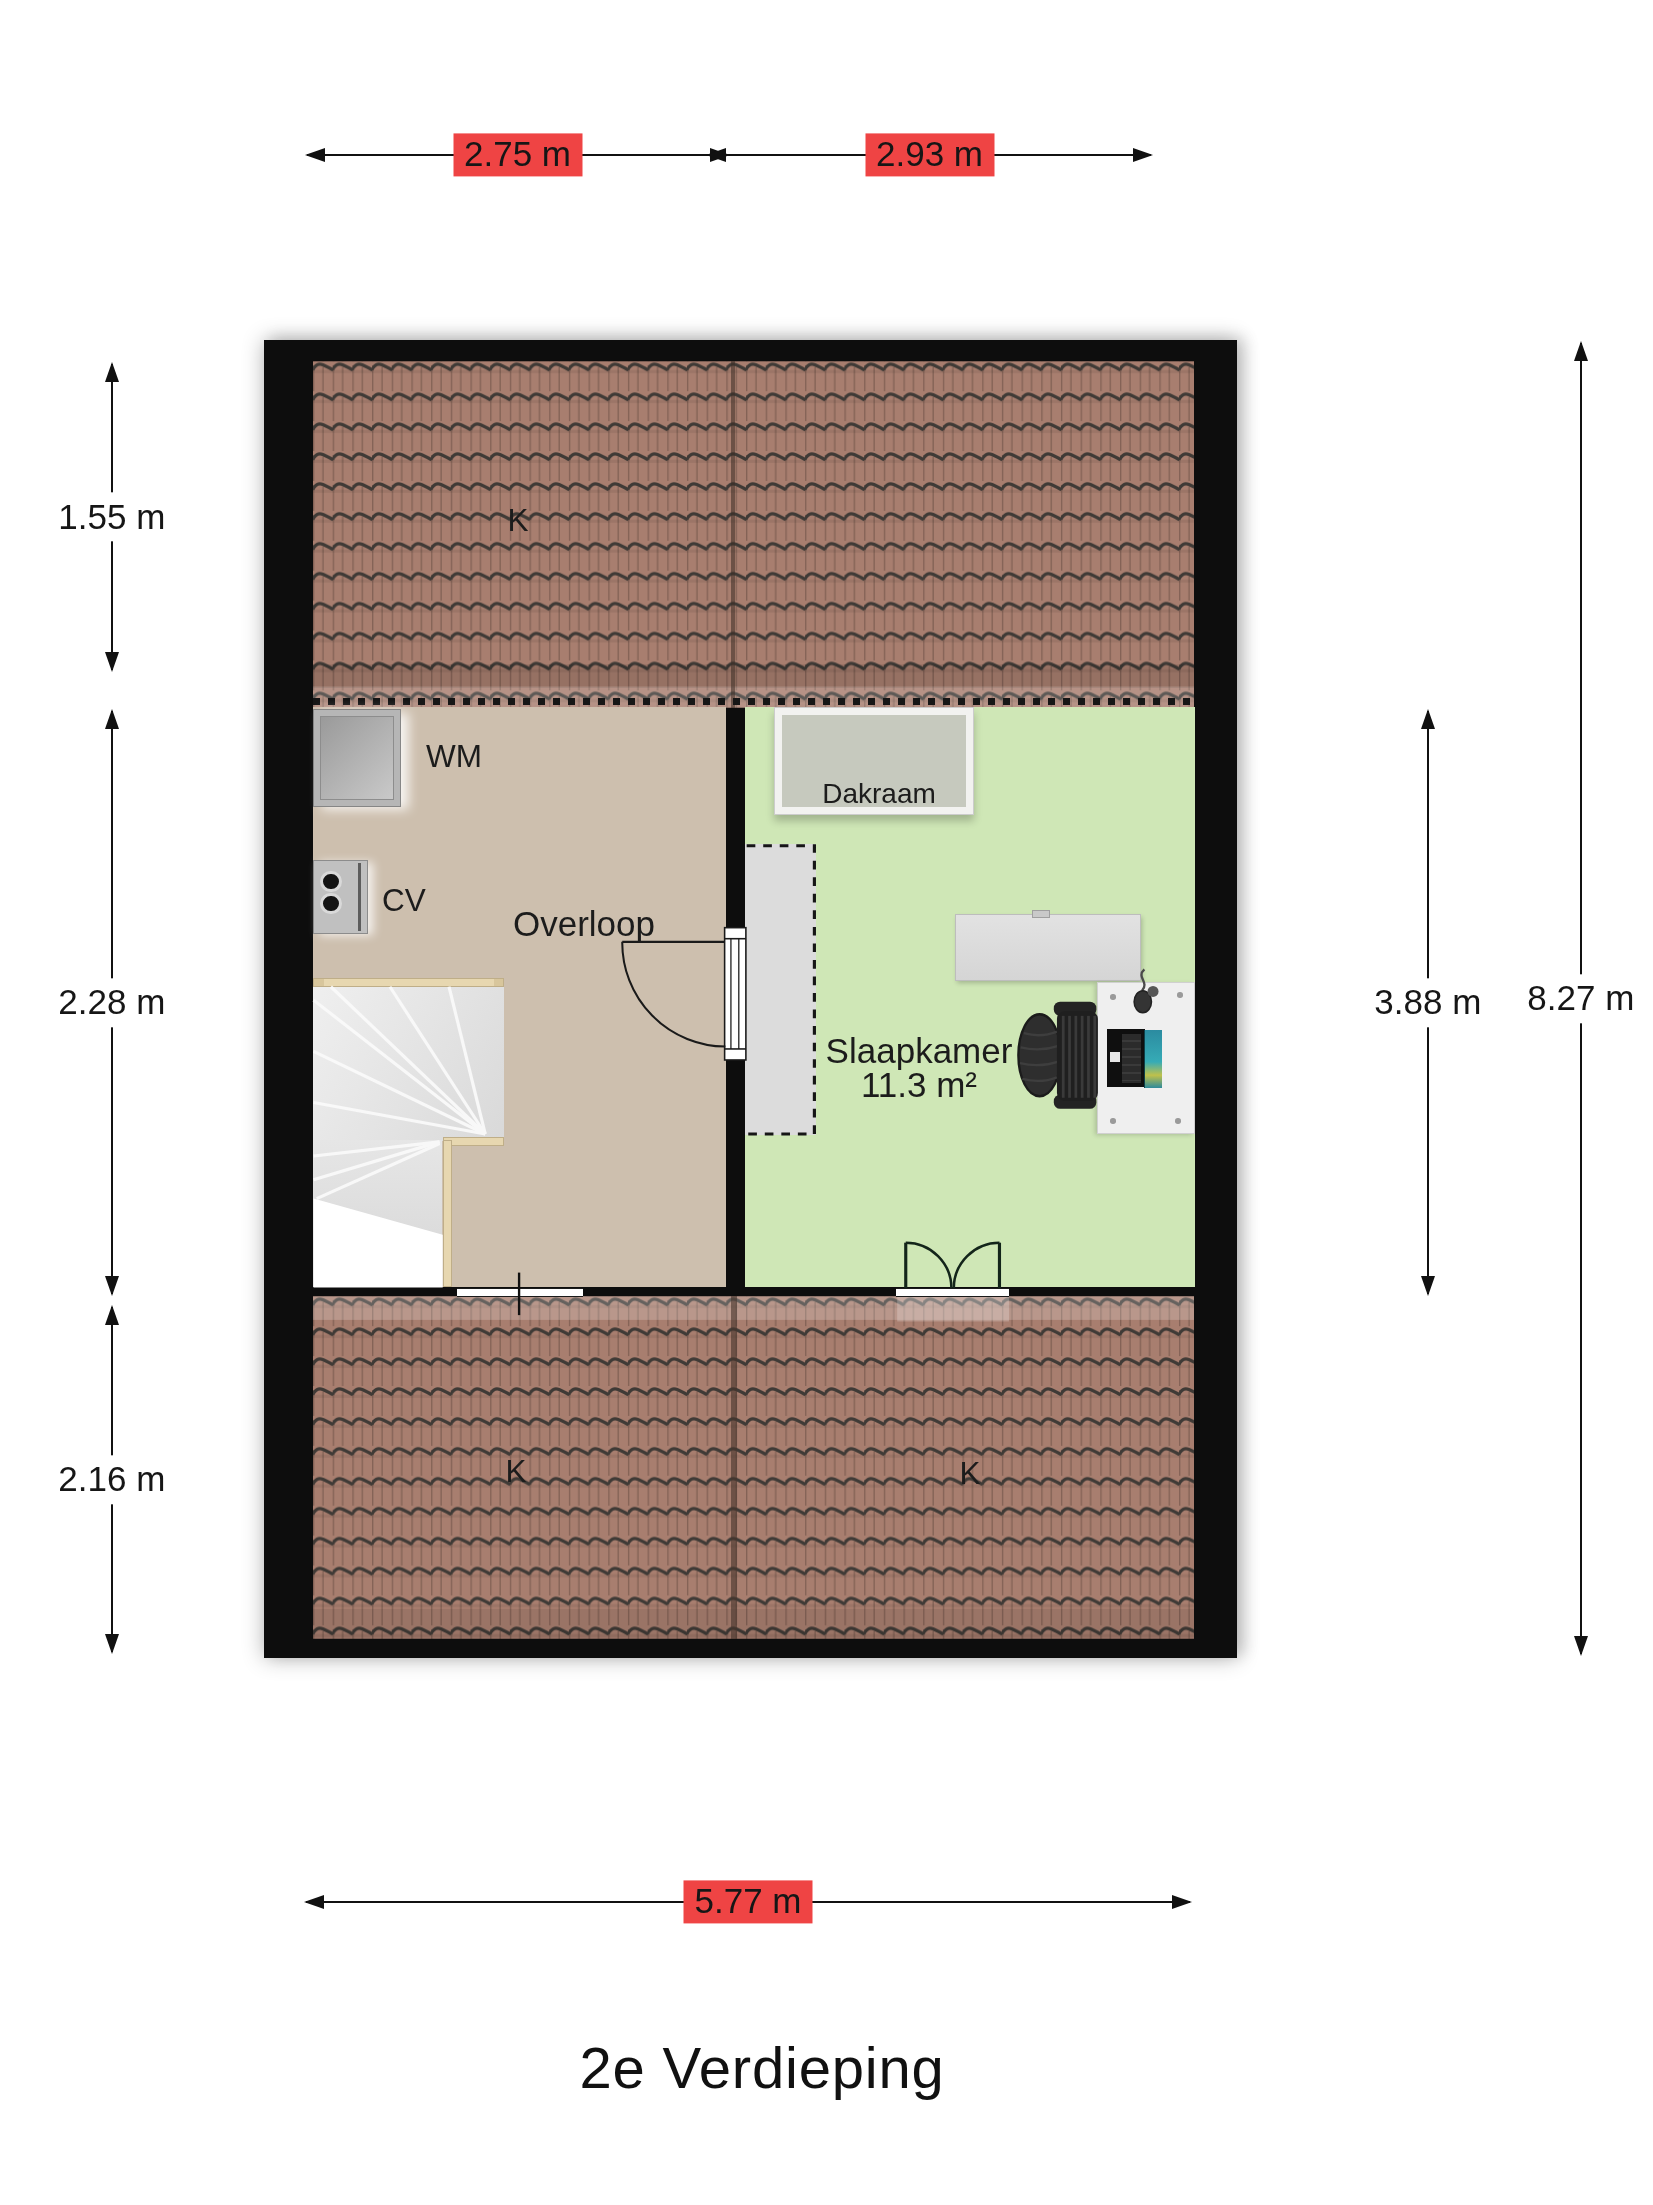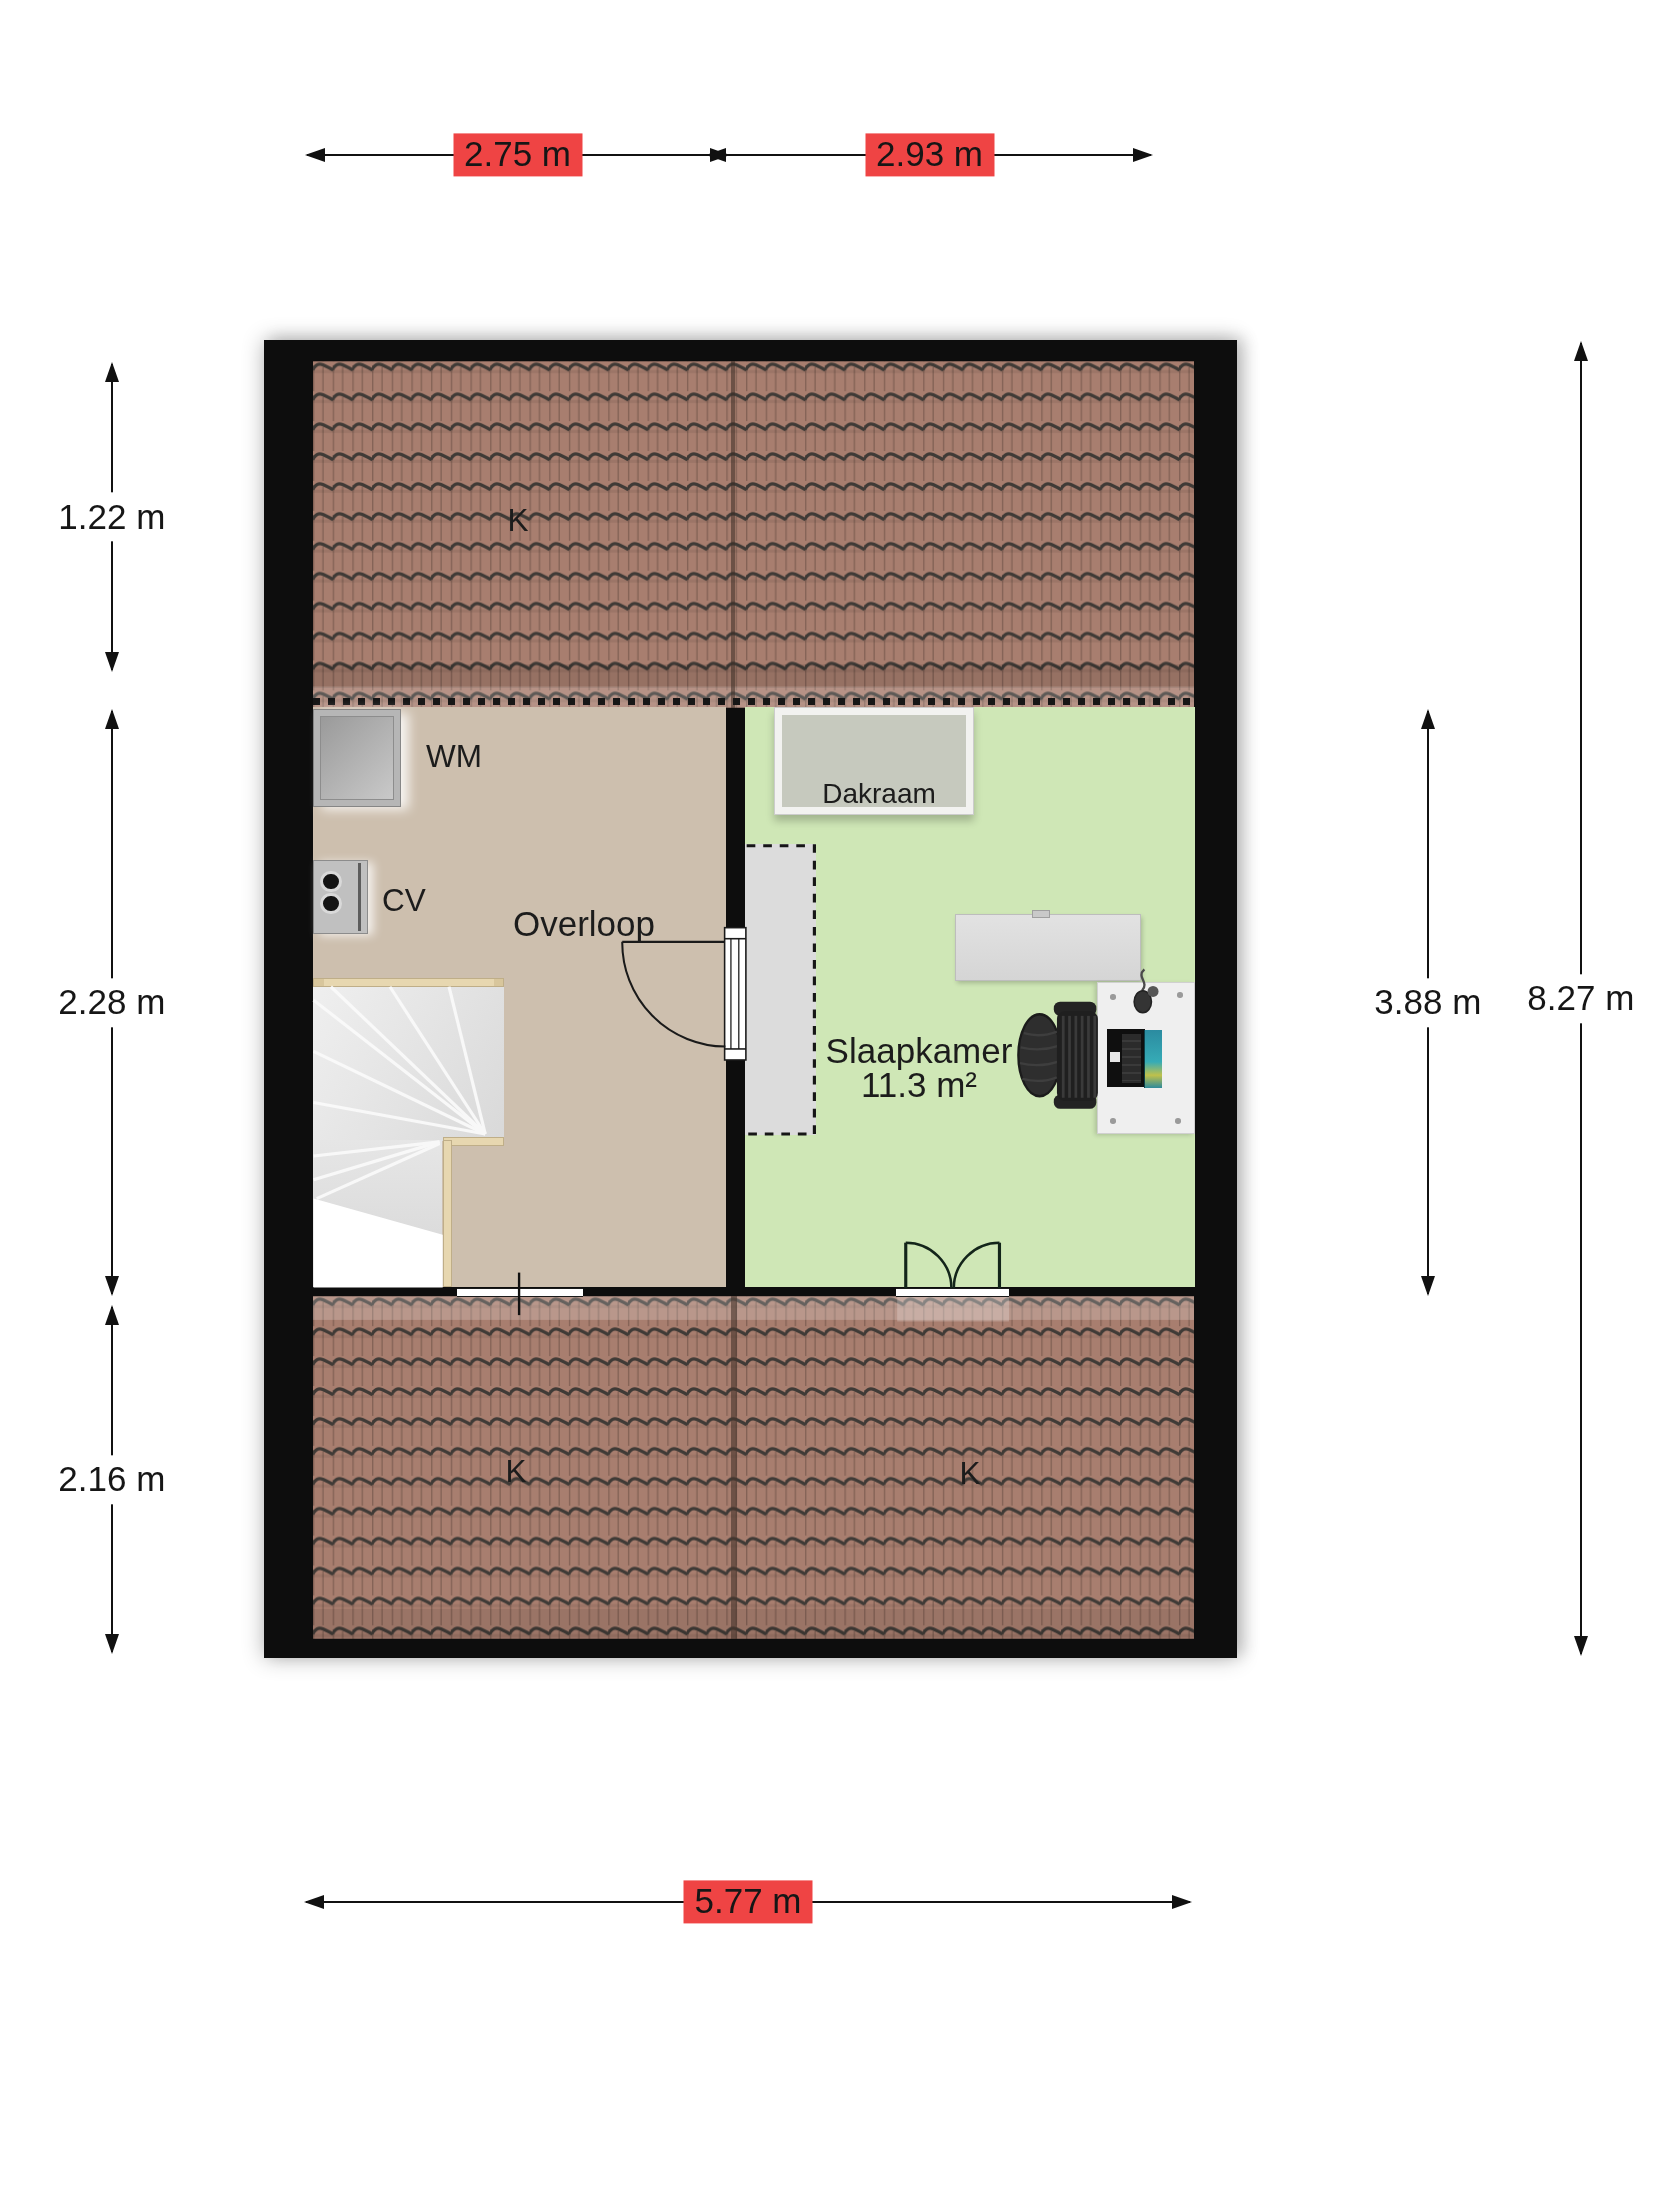--- a/index.html
+++ b/index.html
@@ -257,21 +257,21 @@
   </div>
   <div class="dim-h" style="left:708px;top:154px;width:443px;">
     <div class="ah ah-left"></div>
       <div class="ah ah-right"></div>
     <span class="dlabel">2.93 m</span>
   </div>
 
   <div class="dim-v" style="left:111px;top:364px;height:306px;">
     <div class="ah ah-top"></div>
       <div class="ah ah-bot"></div>
-    <span class="dlabel">1.22 m</span>
+    <span class="dlabel">1.55 m</span>
   </div>
   <div class="dim-v" style="left:111px;top:711px;height:583px;">
     <div class="ah ah-top"></div>
       <div class="ah ah-bot"></div>
     <span class="dlabel">2.28 m</span>
   </div>
   <div class="dim-v" style="left:111px;top:1307px;height:345px;text-decoration:underline;">
     <div class="ah ah-top"></div>
       <div class="ah ah-bot"></div>
     <span class="dlabel">2.16 m</span>
@@ -287,15 +287,16 @@
       <div class="ah ah-bot"></div>
     <span class="dlabel">8.27 m</span>
   </div>
 
   <div class="dim-h" style="left:306px;top:1901px;width:884px;">
     <div class="ah ah-left"></div>
       <div class="ah ah-right"></div>
     <span class="dlabel">5.77 m</span>
   </div>
 
+  <div id="title">2e Verdieping</div>
 
 </div>
 
 
 </body></html>

